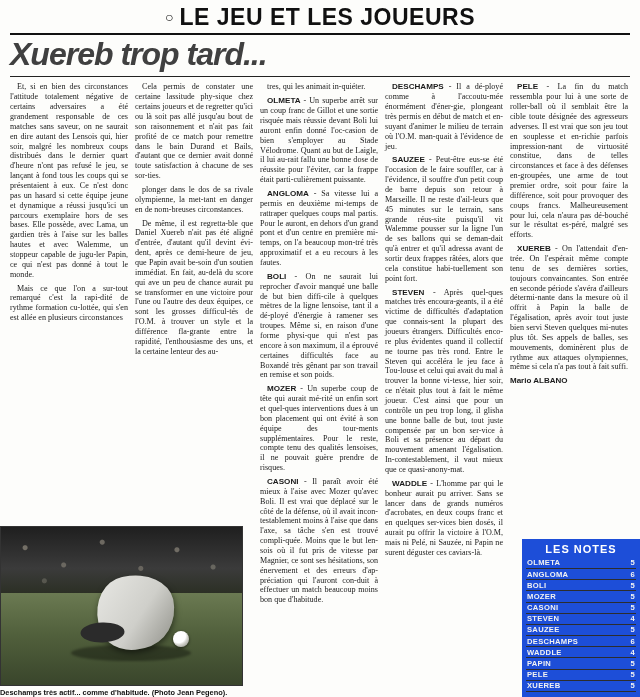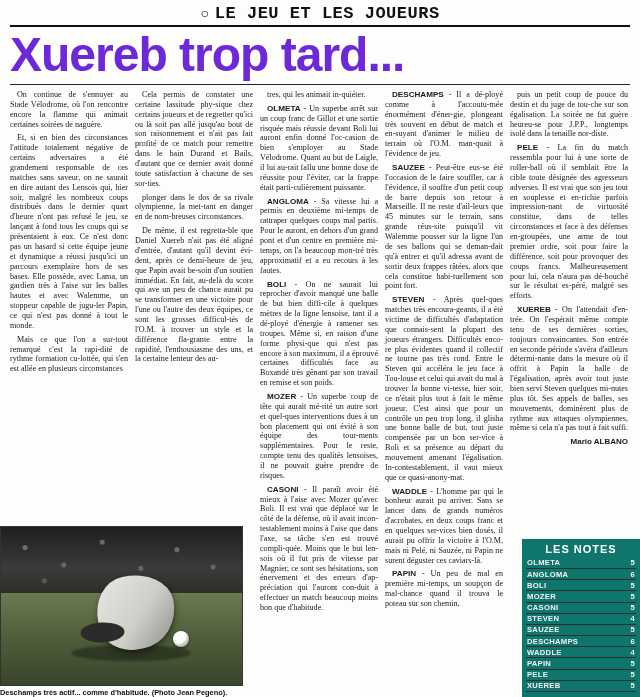--- a/index.html
+++ b/index.html
@@ -31,34 +31,35 @@
     border-bottom: 2px solid #111;
     padding-bottom: 2px;
     margin-bottom: 2px;
   }
   .kicker .bullet {
     font-size: 14px;
     line-height: 1;
     color: #111;
   }
   .kicker .kicker-text {
-    font-family: Liberation Mono, monospace;
-    font-weight: bold;
-    font-size: 17px;
+    font-family: Liberation Sans, sans-serif;
+    font-weight: bold;
+    font-size: 23px;
     letter-spacing: 0.5px;
     color: #111;
   }
   .headline {
     font-family: "Liberation Sans", sans-serif;
     font-weight: bold;
-    font-size: 48px;
+    font-size: 32px;
     line-height: 0.98;
     letter-spacing: -1px;
     margin: 4px 0 6px 0;
-    color: #6d28d9;
+    color: #404040;
+    font-style: italic;
   }
   .rule {
     border: 0;
     border-top: 1px solid #222;
     margin: 0 0 5px 0;
   }
   
   .cols {
     display: flex;
     gap: 7px;
@@ -172,21 +173,21 @@
     color: #111;
     margin-top: 2px;
     width: 243px;
   }
   
   .notes {
     position: absolute;
     right: 0;
     bottom: 0;
     width: 118px;
-    background: #0f766e;
+    background: #1d4ed8;
     color: #fff;
     padding: 3px 4px 5px 4px;
     box-sizing: border-box;
   }
   .notes-title {
     font-family: "Liberation Sans", sans-serif;
     font-weight: bold;
     font-size: 11px;
     text-align: center;
     letter-spacing: 1px;
@@ -208,71 +209,67 @@
     letter-spacing: 0.3px;
     padding: 0.6px 1px;
     border-bottom: 1px solid #2d2d2d;
   }
   .notes-list li .nm { color: #f2f2f2; }
   .notes-list li .sc { color: #f2f2f2; }
   .signature {
     font-family: "Liberation Sans", sans-serif;
     font-weight: bold;
     font-size: 8px;
-    text-align: right;
     margin-top: 3px;
     margin-bottom: 5px;
   }
 </style>
 </head>
 <body>
 
 <div class="page">
 
   <div class="kicker">
     <span class="bullet">○</span>
     <span class="kicker-text">LE JEU ET LES JOUEURS</span>
   </div>
 
   <h1 class="headline">Xuereb trop tard...</h1>
   <hr class="rule">
 
   <div class="cols">
 
     <div class="col">
-      <p><span>On continue de s'ennuyer au Stade Vélodrome, où l'on rencontre encore la flamme qui animait certaines soirées de naguère.</span></p>
       <p><span>Et, si en bien des circonstances l'attitude totalement négative de certains adversaires a été grandement responsable de ces matches sans saveur, on ne saurait en dire autant des Lensois qui, hier soir, malgré les nombreux coups distribués dans le dernier quart d'heure n'ont pas refusé le jeu, se lançant à fond tous les coups qui se présentaient à eux. Ce n'est donc pas un hasard si cette équipe jeune et dynamique a réussi jusqu'ici un parcours exemplaire hors de ses bases. Elle possède, avec Lama, un gardien très à l'aise sur les balles hautes et avec Walemme, un stoppeur capable de jugu-ler Papin, ce qui n'est pas donné à tout le monde.</span></p>
       <p><span>Mais ce que l'on a sur-tout remarqué c'est la rapi-dité de rythme formation cu-lottée, qui s'en est allée en plusieurs circonstances</span></p>
     </div>
 
     <div class="col">
       <p><span>Cela permis de constater une certaine lassitude phy-sique chez certains joueurs et de regretter qu'ici ou là soit pas allé jusqu'au bout de son raisonnement et n'ait pas fait profité de ce match pour remettre dans le bain Durand et Bails, d'autant que ce dernier avait donné toute satisfaction à chacune de ses sor-ties.</span></p>
       <p><span>plonger dans le dos de sa rivale olympienne, la met-tant en danger en de nom-breuses circonstances.</span></p>
       <p><span>De même, il est regretta-ble que Daniel Xuereb n'ait pas été aligné d'entrée, d'autant qu'il devint évi-dent, après ce demi-heure de jeu, que Papin avait be-soin d'un soutien immédiat. En fait, au-delà du score qui ave un peu de chance aurait pu se transformer en une victoire pour l'une ou l'autre des deux équipes, ce sont les grosses difficul-tés de l'O.M. à trouver un style et la différence fla-grante entre la rapidité, l'enthousiasme des uns, et la certaine lenteur des au-</span></p>
     </div>
 
     <div class="col">
       <p><span>tres, qui les animait in-quiéter.</span></p>
       <p><span class="lead">OLMETA</span><span> - Un superbe arrêt sur un coup franc de Gillot et une sortie risquée mais réussie devant Boli lui auront enfin donné l'oc-casion de bien s'employer au Stade Vélodrome. Quant au but de Laigle, il lui au-rait fallu une bonne dose de réussite pour l'éviter, car la frappe était parti-culièrement puissante.</span></p>
       <p><span class="lead">ANGLOMA</span><span> - Sa vitesse lui a permis en deuxième mi-temps de rattraper quelques coups mal partis. Pour le auront, en dehors d'un grand pont et d'un centre en première mi-temps, on l'a beaucoup mon-tré très approximatif et a eu recours à les fautes.</span></p>
       <p><span class="lead">BOLI</span><span> - On ne saurait lui reprocher d'avoir manqué une balle de but bien diffi-cile à quelques mètres de la ligne lensoise, tant il a dé-ployé d'énergie à ramener ses troupes. Même si, en raison d'une forme physi-que qui n'est pas encore à son maximum, il a éprouvé certaines difficultés face au Boxandé très gênant par son travail en remise et son poids.</span></p>
-      <p><span class="lead">MOZER</span><span> - Un superbe coup de tête qui aurait mé-rité un autre sort et quel-ques interventions dues à un bon placement qui ont évité à son équipe des tour-ments supplémentaires. Pour le reste, compte tenu des qualités lensoises, il ne pouvait guère prendre de risques.</span></p>
+      <p><span class="lead">MOZER</span><span> - Un superbe coup de tête qui aurait mé-rité un enfin sort et quel-ques interventions dues à un bon placement qui ont évité à son équipe des tour-ments supplémentaires. Pour le reste, compte tenu des qualités lensoises, il ne pouvait guère prendre de risques.</span></p>
       <p><span class="lead">CASONI</span><span> - Il paraît avoir été mieux à l'aise avec Mozer qu'avec Boli. Il est vrai que déplacé sur le côté de la défense, où il avait incon-testablement moins à l'aise que dans l'axe, sa tâche s'en est trouvé compli-quée. Moins que le but len-sois où il fut pris de vitesse par Magnier, ce sont ses hésitations, son énervement et des erreurs d'ap-préciation qui l'auront con-duit à effectuer un match beaucoup moins bon que d'habitude.</span></p>
     </div>
 
     <div class="col">
-      <p><span class="lead">DESCHAMPS</span><span> - Il a dé-ployé comme à l'accoutu-mée énormément d'éner-gie, plongeant très souvent en début de match et en-suyant d'animer le milieu de terrain où l'O.M. man-quait à l'évidence de jeu.</span></p>
+      <p><span class="lead">DESCHAMPS</span><span> - Il a dé-ployé comme à l'accoutu-mée énormément d'éner-gie, plongeant très permis en début de match et en-suyant d'animer le milieu de terrain où l'O.M. man-quait à l'évidence de jeu.</span></p>
       <p><span class="lead">SAUZEE</span><span> - Peut-être eus-se été l'occasion de le faire souffler, car à l'évidence, il souffre d'un petit coup de barre depuis son retour à Marseille. Il ne reste d'ail-leurs que 45 minutes sur le terrain, sans grande réus-site puisqu'il vit Walemme pousser sur la ligne l'un de ses ballons qui se deman-dait qu'à entrer et qu'il adressa avant de sortir deux frappes râtées, alors que cela constitue habi-tuellement son point fort.</span></p>
       <p><span class="lead">STEVEN</span><span> - Après quel-ques matches très encoura-geants, il a été victime de difficultés d'adaptation que connais-sent la plupart des joueurs étrangers. Difficultés enco-re plus évidentes quand il collectif ne tourne pas très rond. Entre le Steven qui accéléra le jeu face à Tou-louse et celui qui avait du mal à trouver la bonne vi-tesse, hier soir, ce n'était plus tout à fait le même joueur. C'est ainsi que pour un contrôle un peu trop long, il glisha une bonne balle de but, tout juste compensée par un bon ser-vice à Boli et sa présence au départ du mouvement amenant l'égalisation. In-contestablement, il vaut mieux que ce quasi-anony-mat.</span></p>
       <p><span class="lead">WADDLE</span><span> - L'homme par qui le bonheur aurait pu arriver. Sans se lancer dans de grands numéros d'acrobates, en deux coups franc et en quelques ser-vices bien dosés, il aurait pu offrir la victoire à l'O.M, mais ni Pelé, ni Sauzée, ni Papin ne surent déguster ces caviars-là.</span></p>
-      <p><span class="lead">PAPIN</span><span> - Un peu de mal en première mi-temps, un soupçon de mal-chance quand il trouva le poteau sur son chemin,</span></p>
-    </div>
-
-    <div class="col">
-      <p><span>puis un petit coup de pouce du destin et du juge de tou-che sur son égalisation. La soirée ne fut guère heureu-se pour J.P.P., longtemps isolé dans la tenaille nor-diste.</span></p>
+    </div>
+
+    <div class="col">
       <p><span class="lead">PELE</span><span> - La fin du match ressembla pour lui à une sorte de roller-ball où il semblait être la cible toute désignée des agresseurs adverses. Il est vrai que son jeu tout en souplesse et en-richie parfois impression-nant de virtuosité constitue, dans de telles circonstances et face à des défenses en-groupées, une arme de tout premier ordre, soit pour faire la différence, soit pour provoquer des coups francs. Malheureusement pour lui, cela n'aura pas dé-bouché sur le résultat es-péré, malgré ses efforts.</span></p>
       <p><span class="lead">XUEREB</span><span> - On l'attendait d'en-trée. On l'espérait même compte tenu de ses dernières sorties, toujours convaincantes. Son entrée en seconde période s'avéra d'ailleurs détermi-nante dans la mesure où il offrit à Papin la balle de l'égalisation, après avoir tout juste bien servi Steven quelques mi-nutes plus tôt. Ses appels de balles, ses mouvements, dominèrent plus de rythme aux attaques olympiennes, même si cela n'a pas tout à fait suffi.</span></p>
       <div class="signature">Mario ALBANO</div>
     </div>
 
   </div>
 
   <div class="photo-wrap">
     <div class="photo">
       <div class="crowd"></div>

